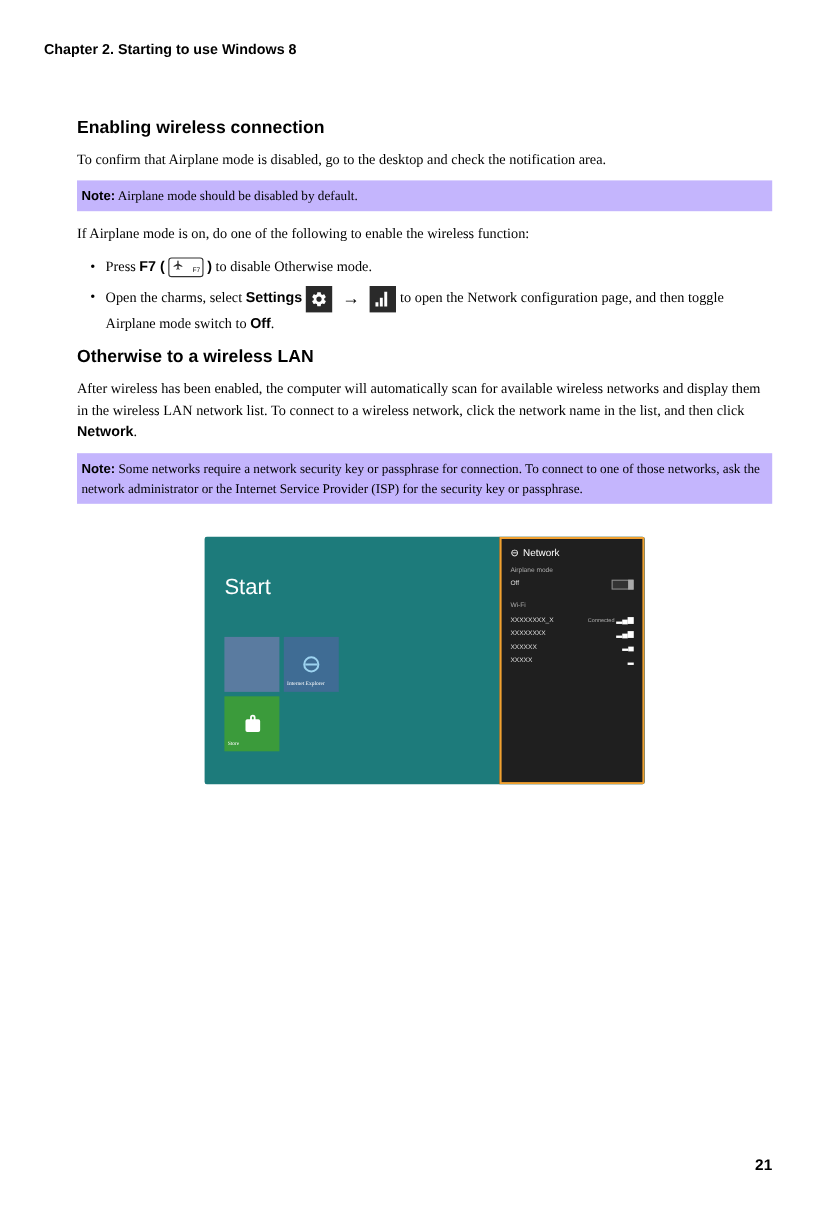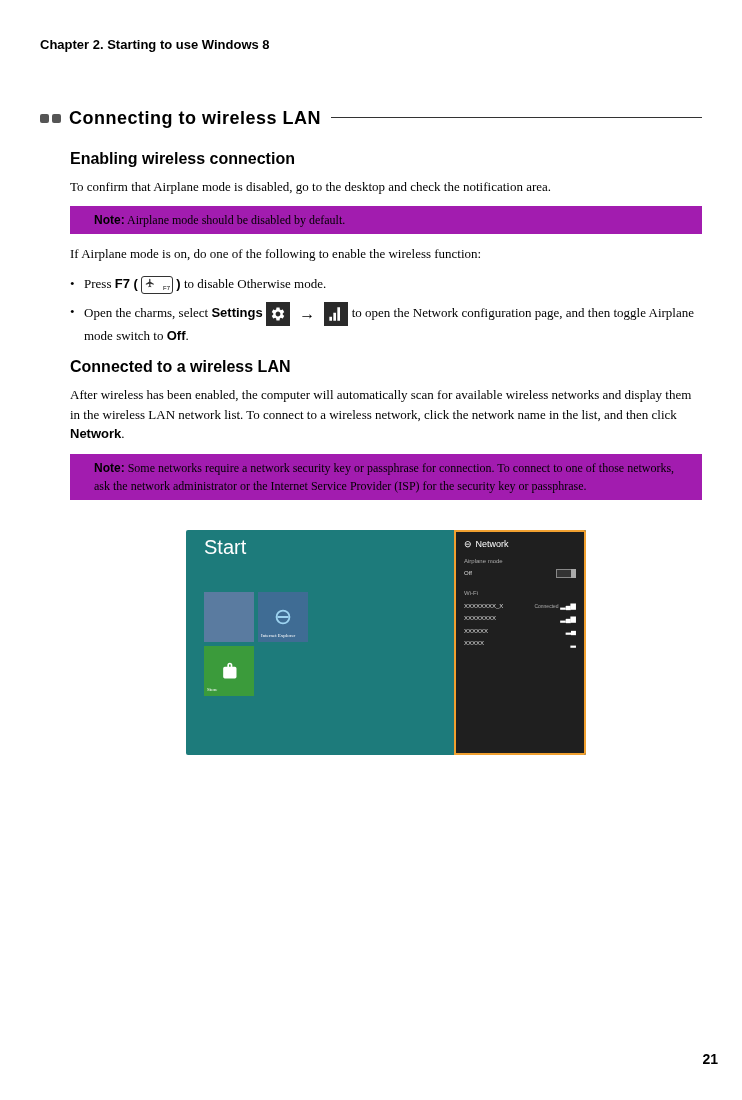--- a/index.html
+++ b/index.html
@@ -109,37 +109,38 @@
     height: 24px;
     position: relative;
   }
   .dark-icon svg {
     position: absolute;
     top: 50%;
     left: 50%;
     transform: translate(-50%, -50%);
   }
   .note-box {
-    background: #a21caf;
-    padding: 5px 24px;
+    background: #c4b5fd;
+    padding: 5px 4px;
     font-size: 12px;
     margin: 10px 0;
   }
   .note-label {
     font-family: Arial, Helvetica, sans-serif;
     font-weight: bold;
   }
   ul {
     margin: 6px 0;
     padding-left: 14px;
     list-style: none;
   }
   li {
     margin-bottom: 8px;
     position: relative;
+    margin-left: 12px;
   }
   li::before {
     content: "•";
     position: absolute;
     left: -14px;
   }
   .arrow-sep {
     display: inline-block;
     margin: 0 6px;
     font-size: 16px;
@@ -156,21 +157,21 @@
   .win8-start {
     background: #1d7b7b;
     height: 225px;
     display: flex;
     position: relative;
     border-radius: 2px;
     overflow: hidden;
   }
   .start-left {
     flex: 1;
-    padding: 2px 10px 10px 18px;
+    padding: 31px 10px 10px 18px;
     color: #fff;
   }
   .start-title {
     font-family: 'Segoe UI', Arial, sans-serif;
     font-size: 20px;
     font-weight: 300;
     margin-bottom: 30px;
   }
   .tile-group {
     display: flex;
@@ -254,40 +255,32 @@
     height: 9px;
     background: #aaa;
   }
   .sig-icon {
     color: #fff;
     font-size: 7px;
   }
   .page-number {
     position: absolute;
     bottom: 30px;
-    right: 24px;
+    right: 40px;
     font-family: Arial, Helvetica, sans-serif;
     font-weight: bold;
     font-size: 14px;
   }
 </style>
 </head>
 <body>
 
 <div class="page">
   <div class="chapter-header">Chapter 2. Starting to use Windows 8</div>
 
-  <div class="section-heading-row">
-    <span class="double-square">
-        <span class="sq"></span>
-        <span class="sq"></span>
-      </span>
-    <span class="section-heading">Connecting to wireless LAN</span>
-    <span class="dash-line"></span>
-  </div>
 
   <div class="content">
     <div class="subheading">Enabling wireless connection</div>
 
     <p>To confirm that Airplane mode is disabled, go to the desktop and check the notification area.</p>
 
 
     <div class="note-box">
       <span class="note-label">Note:</span><span> Airplane mode should be disabled by default.</span>
     </div>
@@ -315,21 +308,21 @@
         <span class="arrow-sep">→</span>
         <span class="dark-icon">
           <svg width="16" height="16" viewBox="0 0 24 24">
               <path fill="#fff" d="M2 22h4v-6H2v6zm6 0h4V10H8v12zm6 0h4V2h-4v20z"></path>
             </svg>
         </span>
         <span> to open the Network configuration page, and then toggle Airplane mode switch to </span><b>Off</b><span>.</span>
       </li>
     </ul>
 
-    <div class="subheading">Connected to a wireless LAN</div>
+    <div class="subheading">Otherwise to a wireless LAN</div>
 
     <p>
       <span>After wireless has been enabled, the computer will automatically scan for available wireless networks and display them in the wireless LAN network list. To connect to a wireless network, click the network name in the list, and then click </span><b>Network</b><span>.</span>
     </p>
 
     <div class="note-box">
       <span class="note-label">Note:</span><span> Some networks require a network security key or passphrase for connection. To connect to one of those networks, ask the network administrator or the Internet Service Provider (ISP) for the security key or passphrase.</span>
     </div>
 
     <div class="screenshot-container">

